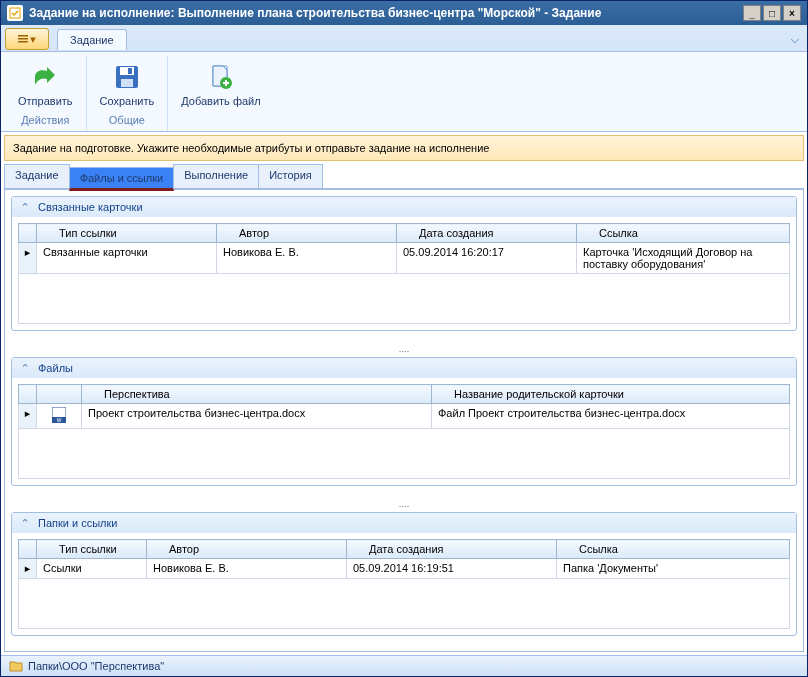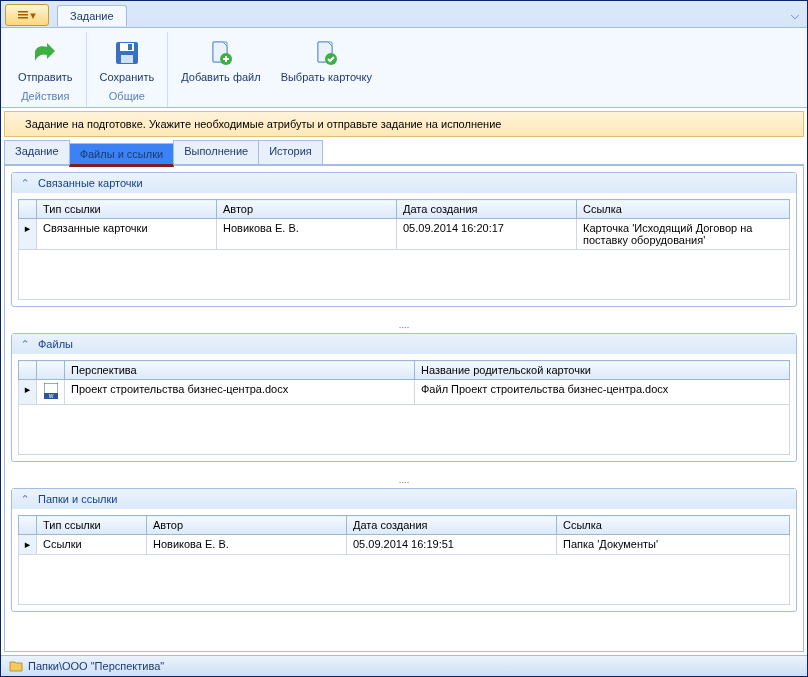--- a/index.html
+++ b/index.html
@@ -119,21 +119,21 @@
   font-size: 11px;
   padding: 3px 0;
   text-align: center;
   width: 100%;
 }
 
 .info-bar {
   background: linear-gradient(to bottom, #fff3d9 0%, #ffe8b8 100%);
   border: 1px solid #e0c070;
   margin: 3px;
-  padding: 6px 20px;
+  padding: 6px 8px;
   color: #000;
 }
 
 .content-tabs {
   display: flex;
   border-bottom: 1px solid #a3bde3;
   margin: 0 3px;
 }
 .content-tab {
   padding: 4px 10px;
@@ -186,21 +186,21 @@
 
 .grid {
   border: 1px solid #7f9db9;
   width: 100%;
   border-collapse: collapse;
   background: #fff;
 }
 .grid th {
   background: linear-gradient(to bottom, #f4f9ff 0%, #dbe9f9 100%);
   border: 1px solid #9eb6ce;
-  padding: 3px 6px;
+  padding: 3px 22px;
   text-align: left;
   font-weight: normal;
   color: #000;
 }
 .grid th.rowhdr { width: 18px; padding: 0; }
 .grid td {
   border: 1px solid #d0d7e5;
   padding: 3px 6px;
   color: #000;
   vertical-align: top;
@@ -230,20 +230,34 @@
 }
 .statusbar .folder-ico { width: 14px; height: 12px; margin-right: 5px; }
 
 .doc-ico-cell { text-align:center; }
 </style>
 </head>
 <body>
 
 <div class="window">
 
+  <div class="titlebar">
+    <span class="icon">
+      <svg viewBox="0 0 12 12">
+          <rect x="1" y="1" width="10" height="10" fill="#fff" stroke="#e0a000"></rect>
+          <path d="M3 6l2 2 4-4" stroke="#e0a000" fill="none" stroke-width="1.5"></path>
+        </svg>
+    </span>
+    <span class="title-text">Задание на исполнение: Выполнение плана строительства бизнес-центра "Морской" - Задание</span>
+    <div class="win-controls">
+      <div class="win-btn">_</div>
+      <div class="win-btn">□</div>
+      <div class="win-btn">×</div>
+    </div>
+  </div>
 
   <div class="ribbon-area">
     <div class="ribbon-tabs">
       <div class="app-button">
         <svg viewBox="0 0 10 8">
             <rect y="0" width="10" height="1.5" fill="#a06000"></rect>
             <rect y="3" width="10" height="1.5" fill="#a06000"></rect>
             <rect y="6" width="10" height="1.5" fill="#a06000"></rect>
           </svg>
         <span style="margin-left:2px;color:#a06000;">▾</span>
@@ -286,31 +300,20 @@
           <div class="ribbon-btn">
             <div class="ico">
               <svg width="28" height="28" viewBox="0 0 28 28">
                   <rect x="6" y="3" width="14" height="20" rx="1" fill="#fff" stroke="#6090d0"></rect>
                   <path d="M6 3h10l4 4v16H6z" fill="#eaf3fc" stroke="#6090d0"></path>
                   <circle cx="19" cy="20" r="6" fill="#3cb043"></circle>
                   <path d="M19 17v6M16 20h6" stroke="#fff" stroke-width="2"></path>
                 </svg>
             </div>
             <div class="lbl">Добавить файл</div>
-          </div>
-          <div class="ribbon-btn">
-            <div class="ico">
-              <svg width="28" height="28" viewBox="0 0 28 28">
-                  <rect x="6" y="3" width="14" height="20" rx="1" fill="#fff" stroke="#6090d0"></rect>
-                  <path d="M6 3h10l4 4v16H6z" fill="#eaf3fc" stroke="#6090d0"></path>
-                  <circle cx="19" cy="20" r="6" fill="#3cb043"></circle>
-                  <path d="M16 20l2 2 4-4" stroke="#fff" stroke-width="2" fill="none"></path>
-                </svg>
-            </div>
-            <div class="lbl">Выбрать карточку</div>
           </div>
         </div>
       </div>
     </div>
   </div>
 
   <div class="info-bar">Задание на подготовке. Укажите необходимые атрибуты и отправьте задание на исполнение</div>
 
   <div class="content-tabs">
     <div class="content-tab">Задание</div>

